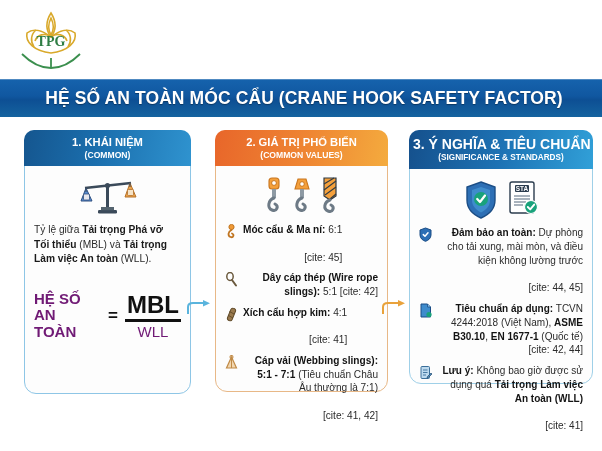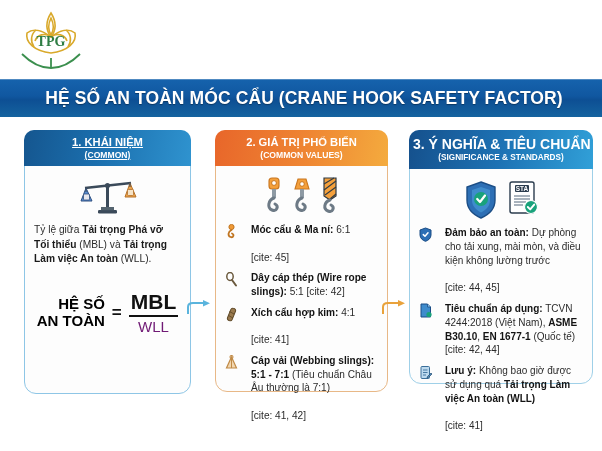--- a/index.html
+++ b/index.html
@@ -33,50 +33,50 @@
 
   .panel { position:absolute; top:0; border-radius:12px; background:#fdfdfd; }
   .panel-1 { left:24px;  width:167px; height:264px; border:1.6px solid #8ec6e6; }
   .panel-2 { left:215px; width:173px; height:262px; border:1.6px solid #e8b887; }
   .panel-3 { left:409px; width:184px; height:254px; border:1.6px solid #9fd0e8; }
 
   .phead {
     border-radius:10px 10px 0 0; text-align:center; color:#fff;
     padding:6px 4px 6px; margin:-1px -1px 0;
   }
-  .panel-1 .phead { background: linear-gradient(100deg,#15568f 0%, #1b6fae 45%, #2f93cf 100%); text-decoration: underline; }
+  .panel-1 .phead { background: linear-gradient(100deg,#15568f 0%, #1b6fae 45%, #2f93cf 100%); }
   .panel-2 .phead { background: linear-gradient(100deg,#e8662a 0%, #ef8733 55%, #f4ab3e 100%); }
   .panel-3 .phead { background: linear-gradient(100deg,#15508c 0%, #1d72b4 50%, #31a0d8 100%); }
 
   .phead-main { font-size:11.2px; font-weight:bold; line-height:1.15; white-space:nowrap; }
   .panel-3 .phead-main { font-size:14px; }
   .phead-sub  { font-size:8.6px; font-weight:bold; line-height:1.2; margin-top:1px; white-space:nowrap; }
   .panel-3 .phead-sub { font-size:8.2px; }
 
   .pbody { padding:6px 9px 4px; }
 
   .hero-icon { display:flex; justify-content:center; align-items:flex-end; gap:6px; height:44px; margin:2px 0 5px; }
 
   .concept-text {
     font-size:10.2px; color:#2b2b2b; line-height:1.42; text-align:left;
   }
   .concept-text b { font-weight:bold; color:#1a1a1a; }
 
   
   .formula { display:flex; align-items:center; justify-content:center; gap:7px; margin-top:24px; }
-  .f-left { font-size:15px; font-weight:bold; color:#000000; line-height:1.12; text-align:right; }
+  .f-left { font-size:15px; font-weight:bold; color:#701a75; line-height:1.12; text-align:left; }
   .f-eq { font-size:17px; font-weight:bold; color:#111; }
   .f-frac { text-align:center; }
-  .f-num { font-size:21px; font-weight:bold; color:#111; line-height:1.05; padding:0 2px; }
+  .f-num { font-size:24px; font-weight:bold; color:#111; line-height:1.05; padding:0 2px; }
   .f-bar { height:2.2px; background:#111; margin:2px 0; }
   .f-den { font-size:15px; font-weight:normal; color:#701a75; line-height:1.05; padding:0 2px; }
 
   
   ul.blist { list-style:none; }
-  ul.blist li { display:flex; gap:13px; margin-bottom:7px; align-items:flex-start; }
+  ul.blist li { display:flex; gap:5px; margin-bottom:7px; align-items:flex-start;text-align:right; }
   ul.blist li:last-child { margin-bottom:0; }
   .bicon { flex:0 0 auto; width:13px; height:15px; margin-top:1px; }
   .btext { font-size:10.1px; line-height:1.36; color:#2b2b2b; }
   .btext b { font-weight:bold; color:#131313; }
 
   .panel-3 .btext { font-size:10px; line-height:1.38; }
 
   
   .arrow { position:absolute; }
   .arrow-1 { left:186px; top:170px; }

